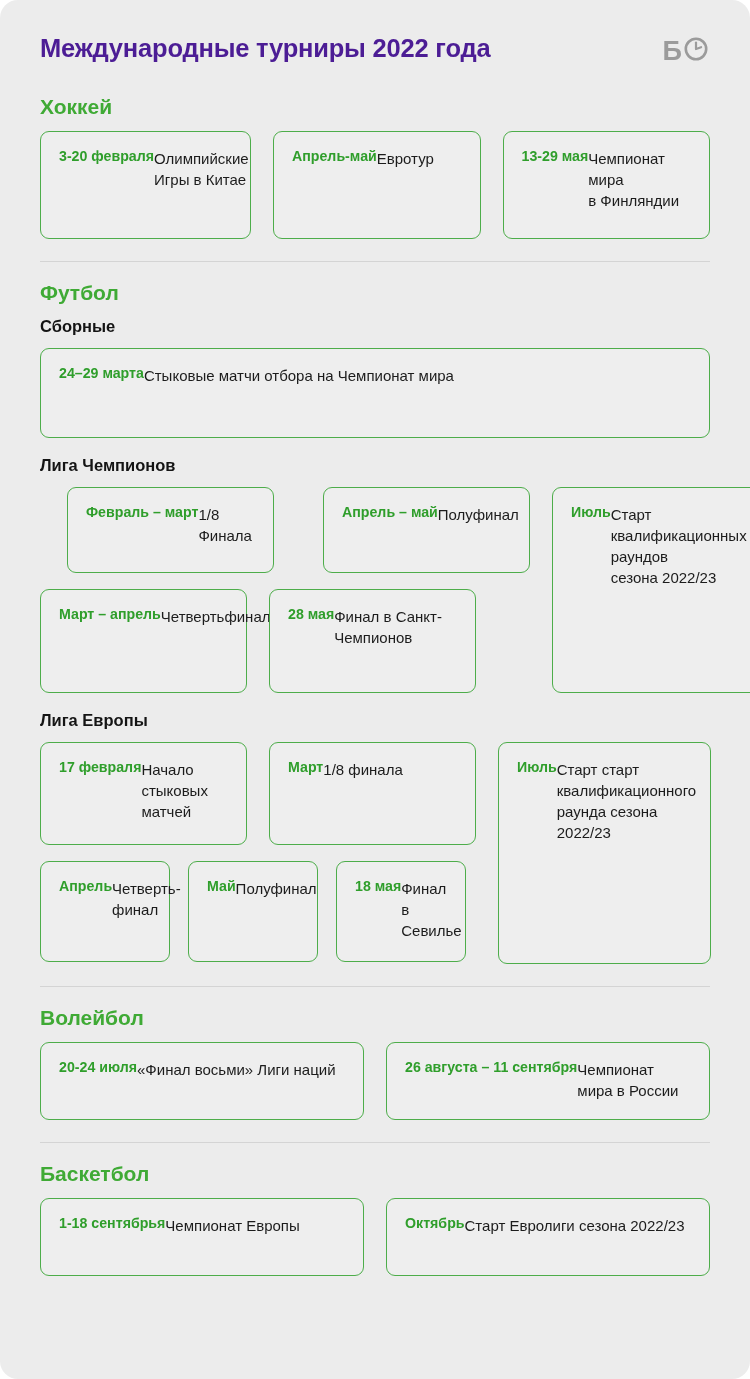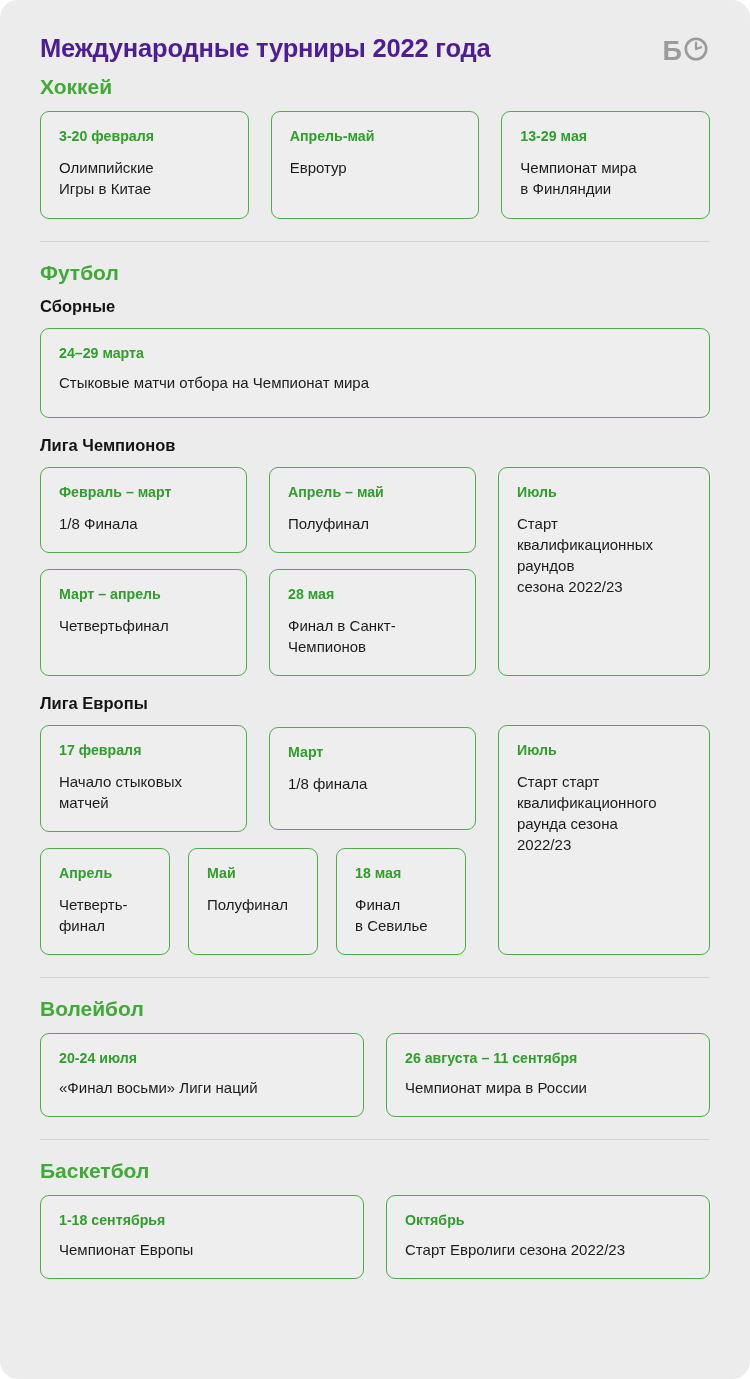--- a/index.html
+++ b/index.html
@@ -90,21 +90,20 @@
     gap: 22px;
     align-items: stretch;
   }
   .card {
     background: #eeeeee;
     border: 1.6px solid #4dad4a;
     border-radius: 9px;
     padding: 16px 18px 18px 18px;
     box-sizing: border-box;
     display: flex;
-    flex-direction: column;
   }
   .card-date {
     font-size: 14.2px;
     font-weight: bold;
     color: #2f9e2b;
     line-height: 1.2;
     margin-bottom: 12px;
     white-space: nowrap;
   }
   .card-text {
@@ -131,21 +130,21 @@
     display: flex;
     flex-direction: column;
     gap: 16px;
     flex: 0 0 auto;
   }
   .cl-left .cl-line {
     display: flex;
     gap: 22px;
   }
   .cl-left .card { width: 207px; }
-  .cl-left .cl-line:first-child .card { min-height: 86px; }
+  .cl-left .cl-line:first-child .card { min-height: 86px; margin-left: 27px; }
   .cl-left .cl-line:last-child  .card { min-height: 104px; }
   .cl-tall {
     width: 213px;
     min-height: 206px;
   }
 
   
   .el-grid {
     display: flex;
     gap: 22px;
@@ -182,21 +181,21 @@
         <span>
           <svg width="26" height="26" viewBox="0 0 26 26" aria-hidden="true">
             <circle cx="13" cy="13" r="10.2" fill="none" stroke="#9b9b9b" stroke-width="2.6"></circle>
             <line x1="13" y1="13" x2="13" y2="6.6" stroke="#9b9b9b" stroke-width="2.2" stroke-linecap="round"></line>
             <line x1="13" y1="13" x2="18.1" y2="11.2" stroke="#9b9b9b" stroke-width="2.2" stroke-linecap="round"></line>
           </svg>
         </span>
       </div>
     </div>
 
-    <div class="section" style="margin-top:8px;">
+    <div class="section" style="margin-top:28px;">
       <h2 class="section-title">Хоккей</h2>
       <div class="row hockey-row">
         <div class="card">
           <div class="card-date">3-20 февраля</div>
           <div class="card-text">Олимпийские
 Игры в Китае</div>
         </div>
         <div class="card">
           <div class="card-date">Апрель-май</div>
           <div class="card-text">Евротур</div>

